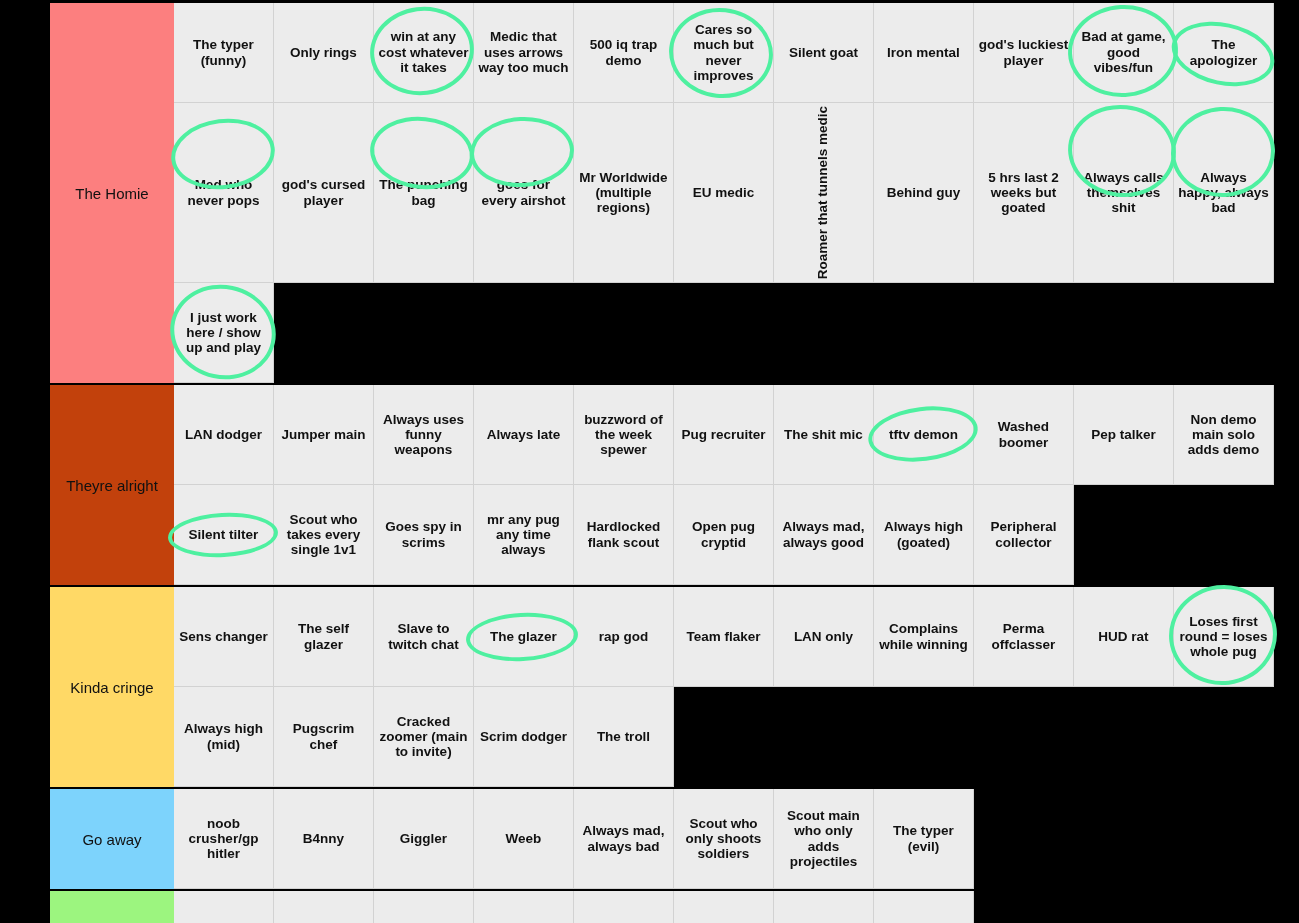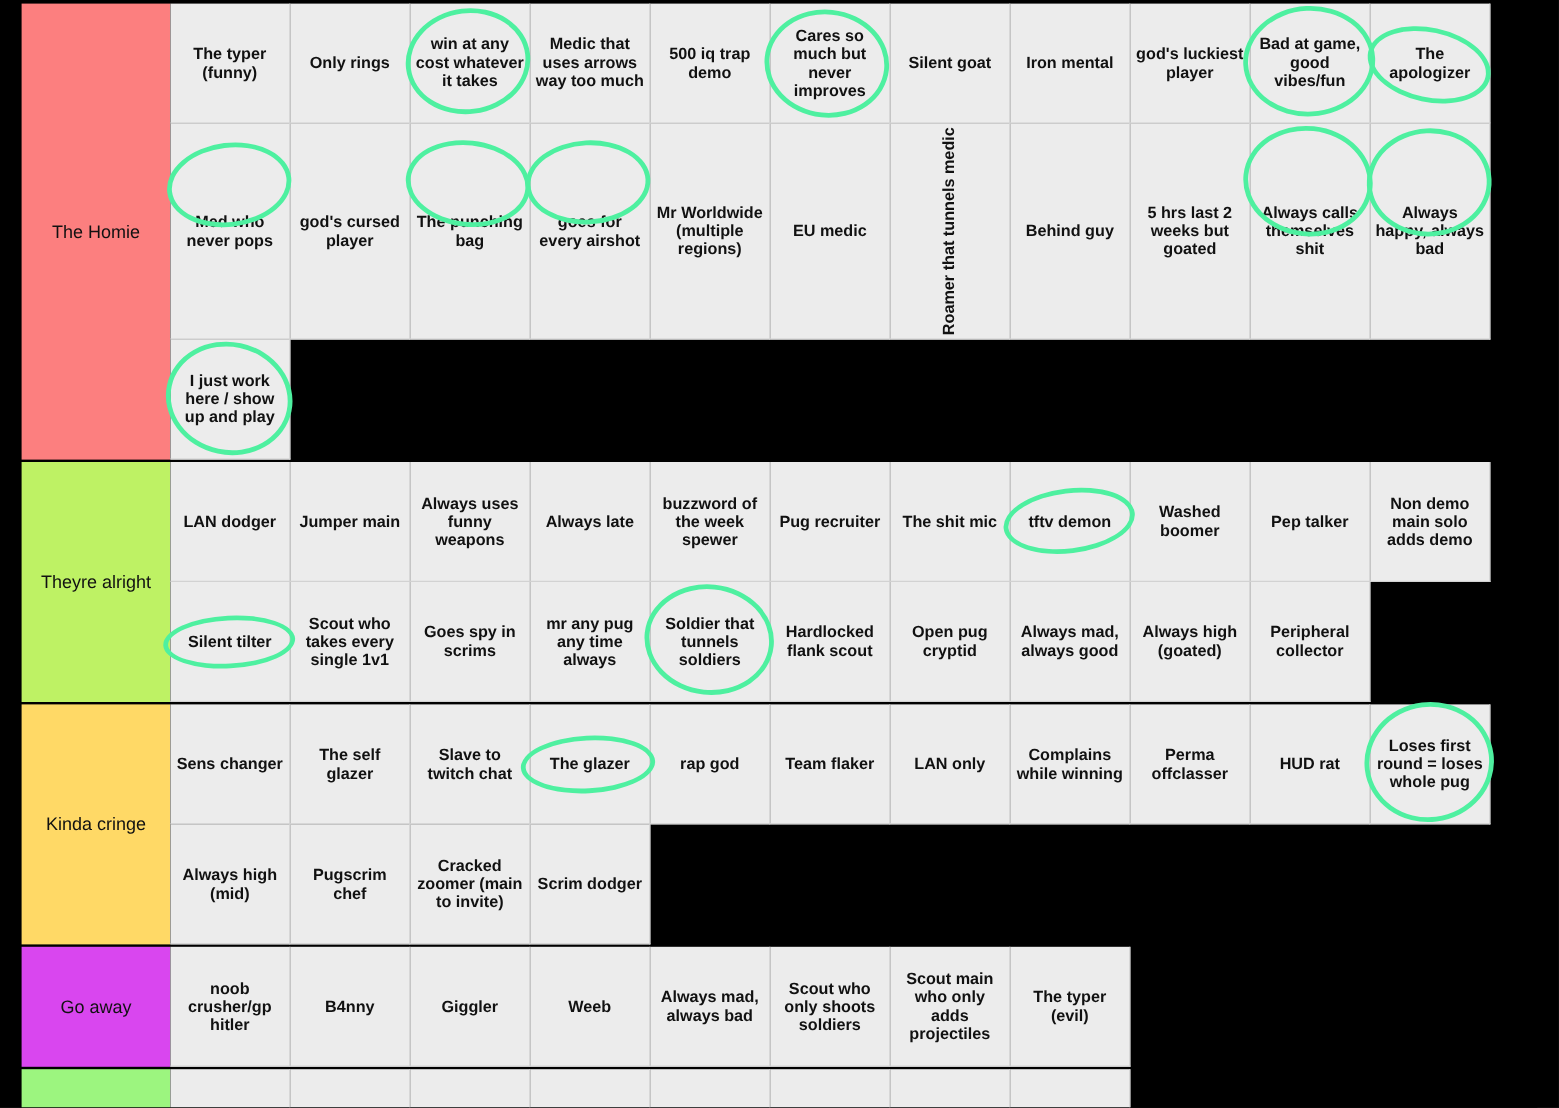--- a/index.html
+++ b/index.html
@@ -35,20 +35,21 @@
     min-width: 124px;
     display: flex;
     align-items: center;
     justify-content: center;
     text-align: center;
     font-size: 15px;
     font-weight: 400;
     color: #111;
     padding: 2px 4px;
     box-sizing: border-box;
+    margin-left: 32px;
   }
   .tier-items {
     flex: 1;
     display: flex;
     flex-wrap: wrap;
     align-content: flex-start;
     background: #000;
   }
   .item {
     width: 100px;
@@ -176,21 +177,21 @@
           <div class="circle tilt-c" style="left:-3px;top:4px;width:104px;height:90px;"></div>
         </div>
         <div class="item">
             <span class="txt">I just work here / show up and play</span>
           <div class="circle tilt-d" style="left:-4px;top:2px;width:106px;height:94px;"></div>
         </div>
       </div>
     </div>
 
     <div class="tier-row">
-      <div class="tier-label" style="background:#bef264">Theyre alright</div>
+      <div class="tier-label" style="background:#c2410c">Theyre alright</div>
       <div class="tier-items">
         <div class="item">
             <span class="txt">LAN dodger</span>
           </div>
         <div class="item">
             <span class="txt">Jumper main</span>
           </div>
         <div class="item">
             <span class="txt">Always uses funny weapons</span>
           </div>
@@ -226,24 +227,20 @@
         <div class="item">
             <span class="txt">Scout who takes every single 1v1</span>
           </div>
         <div class="item">
             <span class="txt">Goes spy in scrims</span>
           </div>
         <div class="item">
             <span class="txt">mr any pug any time always</span>
           </div>
         <div class="item">
-            <span class="txt">Soldier that tunnels soldiers</span>
-          <div class="circle tilt-b" style="left:-5px;top:2px;width:108px;height:92px;"></div>
-        </div>
-        <div class="item">
             <span class="txt">Hardlocked flank scout</span>
           </div>
         <div class="item">
             <span class="txt">Open pug cryptid</span>
           </div>
         <div class="item">
             <span class="txt">Always mad, always good</span>
           </div>
         <div class="item">
             <span class="txt">Always high (goated)</span>
@@ -297,25 +294,28 @@
           </div>
         <div class="item">
             <span class="txt">Pugscrim chef</span>
           </div>
         <div class="item">
             <span class="txt">Cracked zoomer (main to invite)</span>
           </div>
         <div class="item">
             <span class="txt">Scrim dodger</span>
           </div>
+        <div class="item">
+            <span class="txt">The troll</span>
+          </div>
       </div>
     </div>
 
     <div class="tier-row">
-      <div class="tier-label" style="background:#d946ef">Go away</div>
+      <div class="tier-label" style="background:#7dd3fc">Go away</div>
       <div class="tier-items">
         <div class="item">
             <span class="txt">noob crusher/gp hitler</span>
           </div>
         <div class="item">
             <span class="txt">B4nny</span>
           </div>
         <div class="item">
             <span class="txt">Giggler</span>
           </div>

